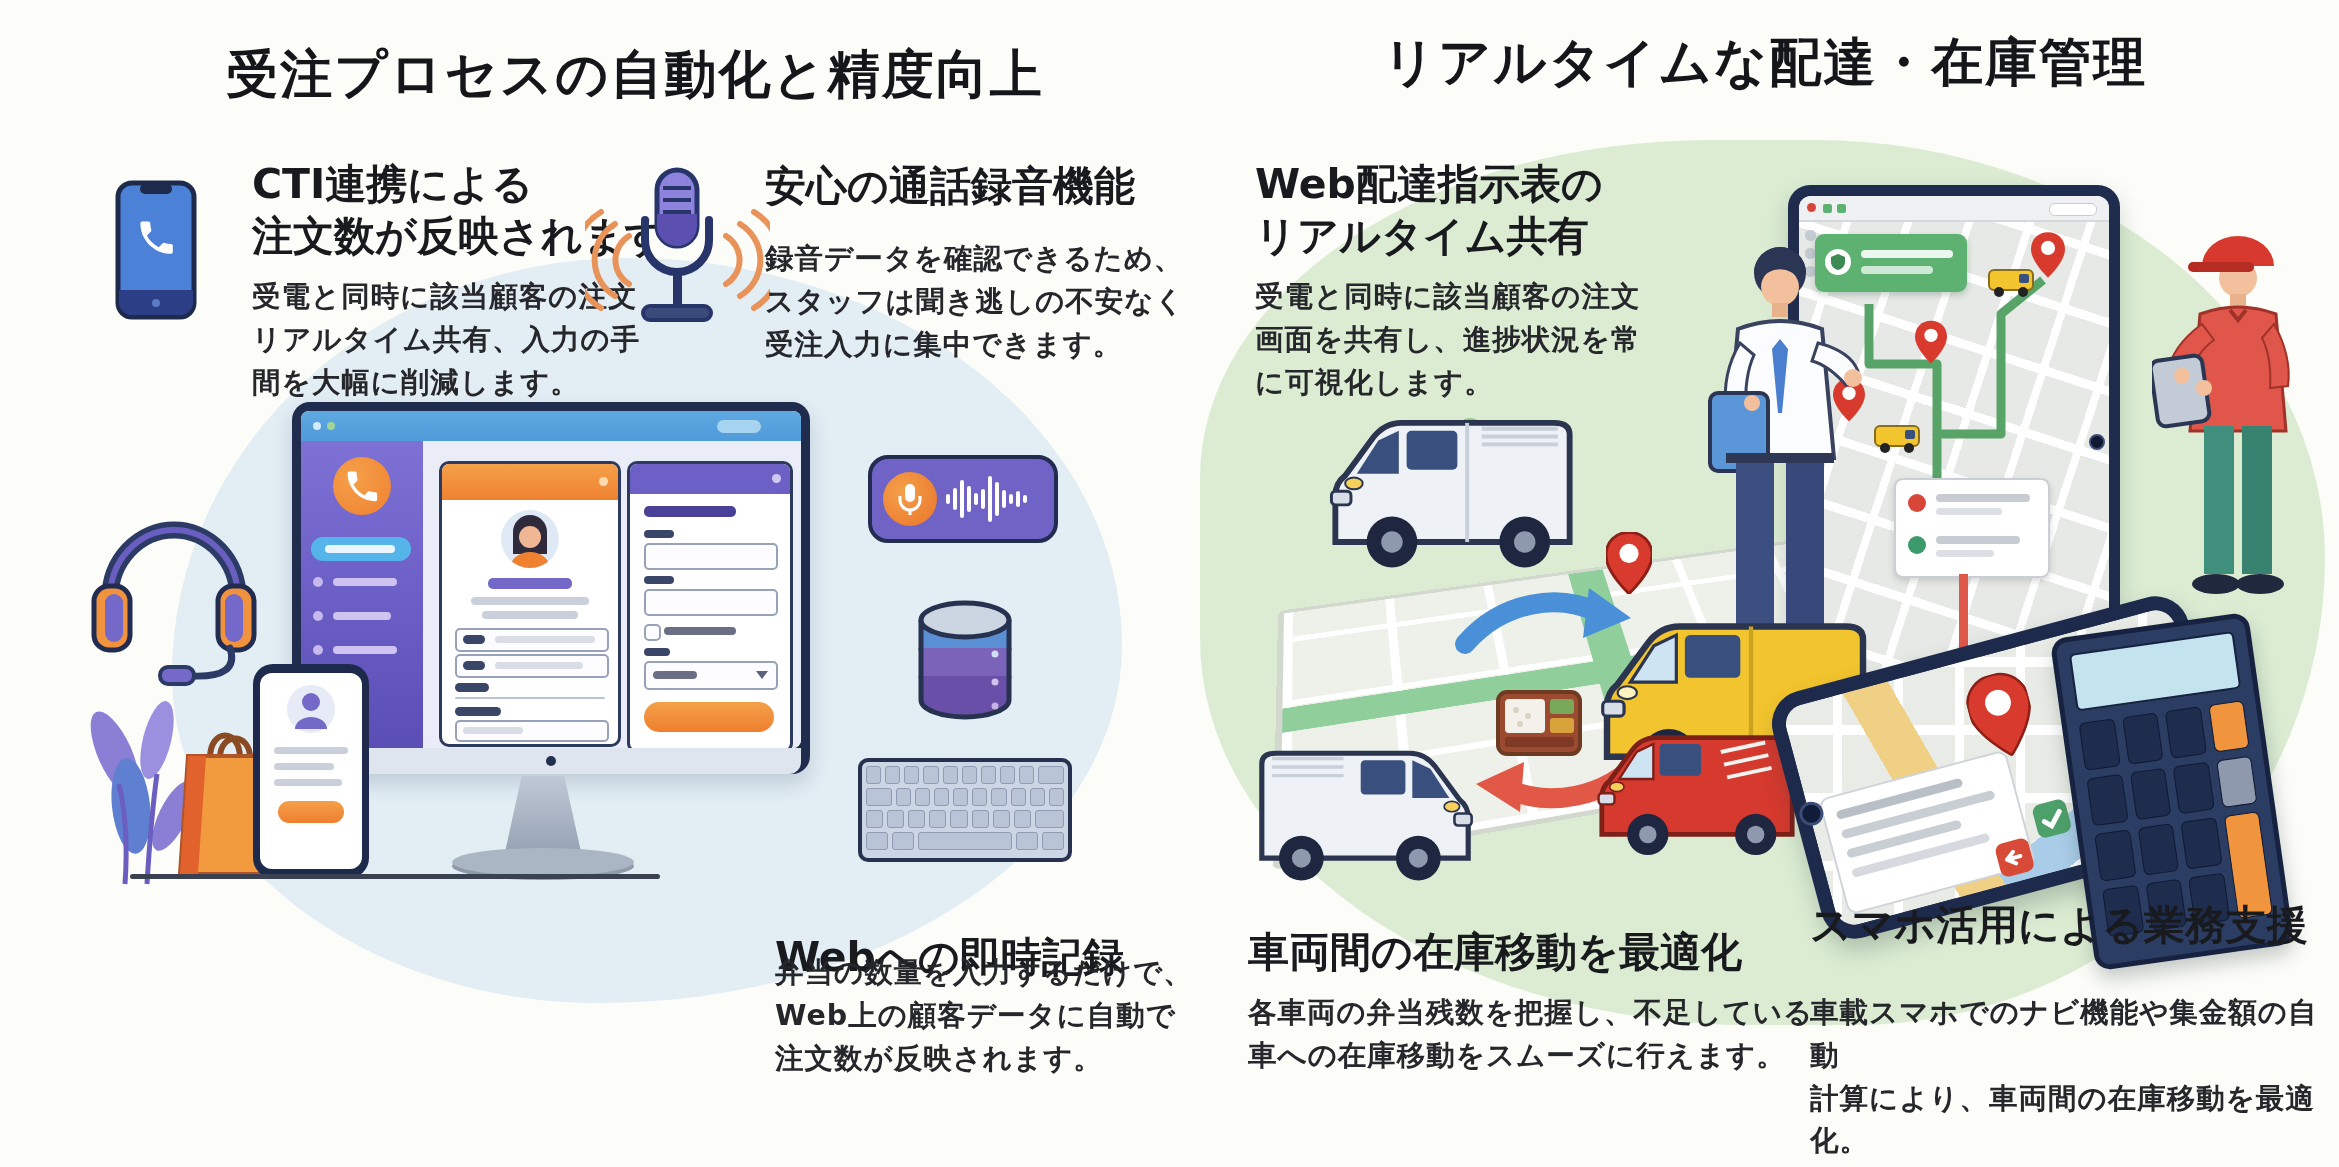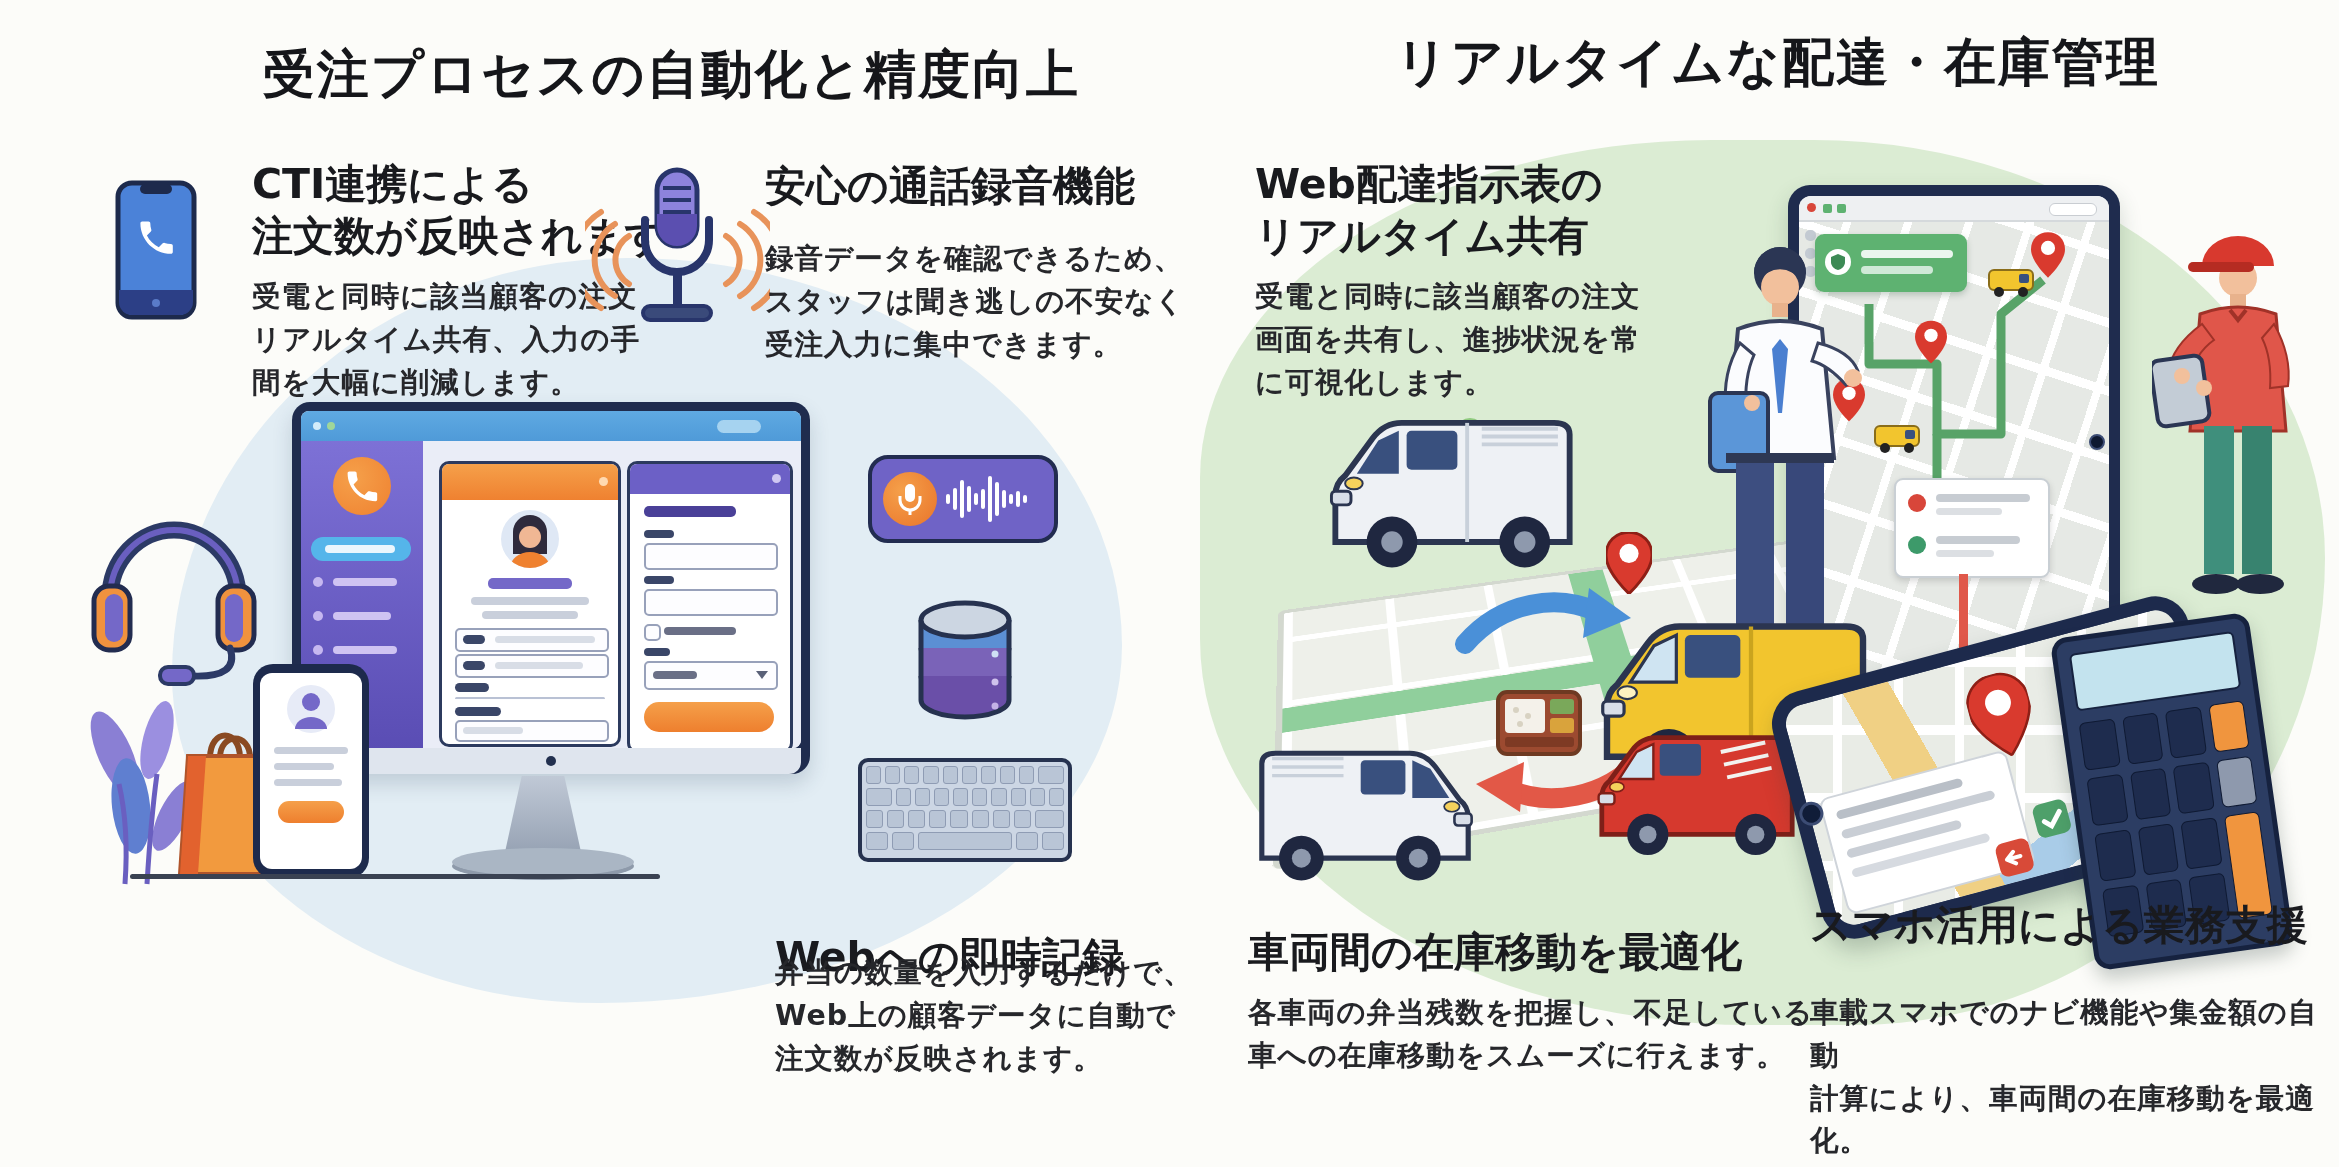--- a/index.html
+++ b/index.html
@@ -1,19 +1,19 @@
 <!DOCTYPE html>
 <html><head>
 <meta charset="utf-8">
 <style>
   html,body{margin:0;padding:0;background:#e8e8e4;}
   .canvas{position:relative;width:2339px;height:1167px;background:#fcfcf9;overflow:hidden;
           font-family:"DejaVu Sans","Liberation Sans",sans-serif;}
   .abs{position:absolute;}
-  .ttl{font-size:52px;font-weight:800;color:#15161a;letter-spacing:2px;text-align:right;white-space:pre-line;}
+  .ttl{font-size:52px;font-weight:800;color:#15161a;letter-spacing:2px;text-align:center;white-space:pre-line;}
   .hd{font-size:41px;font-weight:800;color:#191a1e;line-height:1.28;white-space:pre-line;}
   .bd{font-size:28.5px;font-weight:700;color:#26272b;line-height:1.5;white-space:pre-line;letter-spacing:1px;}
   .blob-l{background:#e2edf4;border-radius:48% 52% 55% 45% / 56% 52% 48% 44%;}
   .blob-r{background:#dbecd3;border-radius:50% 50% 46% 54% / 42% 52% 58% 48%;}
   
   .m-shell{width:500px;background:#1f2c4e;border-radius:18px;padding:9px 9px 0 9px;box-shadow:0 10px 20px rgba(40,60,90,.18);}
   .m-screen{position:relative;height:337px;background:#f2f4f9;border-radius:8px;overflow:hidden;}
   .m-chin{height:26px;background:#dfe5ee;border-radius:0 0 12px 12px;position:relative;}
   .m-chin .pwr{position:absolute;left:50%;top:8px;width:10px;height:10px;margin-left:-5px;border-radius:50%;background:#22304f;}
   .m-top{position:absolute;left:0;top:0;right:0;height:30px;background:linear-gradient(#5fa9e2,#4f9ad8);}

